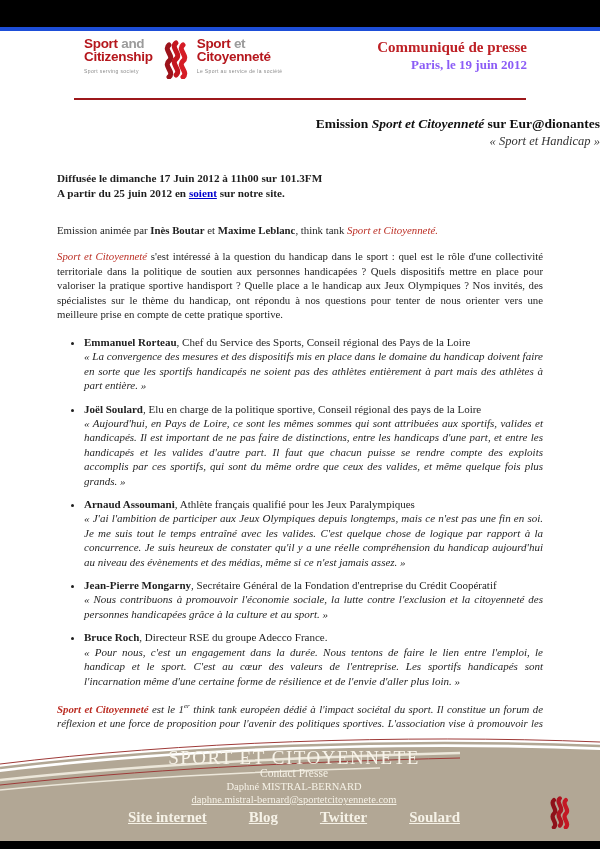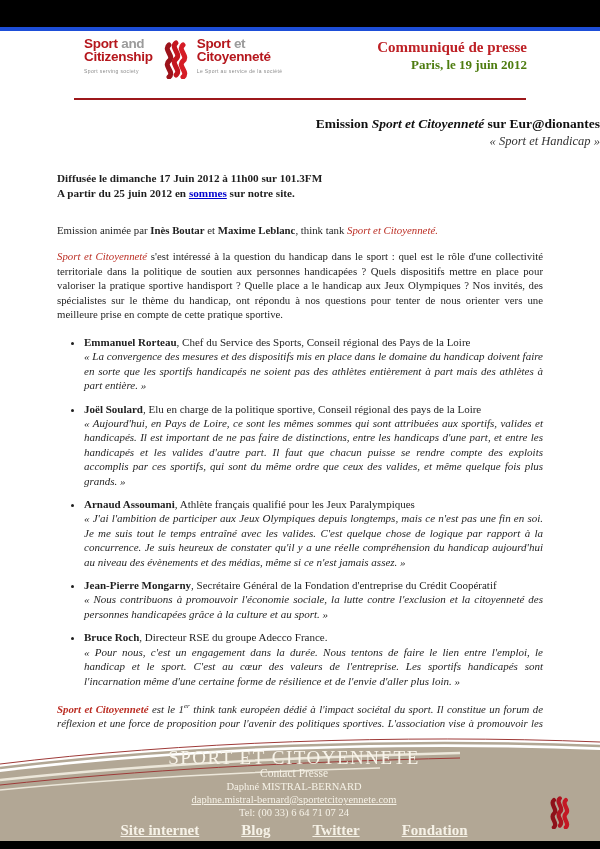--- a/index.html
+++ b/index.html
@@ -26,21 +26,21 @@
   }
   .logos{display:flex;align-items:flex-start;gap:7px;}
   .logo-text{font-family:"Liberation Sans", sans-serif;font-weight:bold;line-height:13px;}
   .logo-text .l1,.logo-text .l2{font-size:13.5px;letter-spacing:-0.3px;}
   .lred{color:#b5171d;}
   .lgray{color:#9b9b9b;}
   .tagline{font-size:5px;color:#8a8a8a;font-weight:normal;letter-spacing:0.4px;margin-top:2px;white-space:nowrap;}
   .sss{margin-top:2px;}
   .docmeta{margin-left:auto;text-align:right;line-height:17px;padding-top:2px;}
   .doctype{color:#be2126;font-weight:bold;font-size:15px;}
-  .dateline{color:#4d7c0f;font-weight:bold;font-size:13px;}
+  .dateline{color:#8b5cf6;font-weight:bold;font-size:13px;}
   .redline{
     width:452px;height:2px;background:#9d181b;
     margin:15px auto 0 auto;
   }
   
   .title-block{text-align:right;margin-top:15px;line-height:17px;}
   .title-main{font-size:13.5px;font-weight:bold;color:#111;}
   .title-sub{font-size:12.5px;font-style:italic;color:#333;margin-top:1px;}
   
   .content{padding:0 57px;}
@@ -110,21 +110,21 @@
 
   <div class="title-block">
     <div class="title-main"><span>Emission </span><i>Sport et Citoyenneté</i><span> sur Eur@dionantes</span></div>
     <div class="title-sub">« Sport et Handicap »</div>
   </div>
 
   <div class="content">
 
     <div class="broadcast">
       <div>Diffusée le dimanche 17 Juin 2012 à 11h00 sur 101.3FM</div>
-      <div><span>A partir du 25 juin 2012 en </span><a class="link-inline">sommes</a><span> sur notre site.</span></div>
+      <div><span>A partir du 25 juin 2012 en </span><a class="link-inline">soient</a><span> sur notre site.</span></div>
     </div>
 
     <div class="hosts"><span>Emission animée par </span><b>Inès Boutar</b><span> et </span><b>Maxime Leblanc</b><span>, think tank </span><span class="brand-red">Sport et Citoyenneté.</span></div>
 
     <div class="para"><span class="brand-red">Sport et Citoyenneté</span><span> s'est intéressé à la question du handicap dans le sport : quel est le rôle d'une collectivité territoriale dans la politique de soutien aux personnes handicapées ? Quels dispositifs mettre en place pour valoriser la pratique sportive handisport ? Quelle place a le handicap aux Jeux Olympiques ? Nos invités, des spécialistes sur le thème du handicap, ont répondu à nos questions pour tenter de nous orienter vers une meilleure prise en compte de cette pratique sportive.</span></div>
 
     <ul class="speakers">
       <li>
         <div><span class="spk-name">Emmanuel Rorteau</span><span>, Chef du Service des Sports, Conseil régional des Pays de la Loire</span></div>
         <div class="spk-quote">« La convergence des mesures et des dispositifs mis en place dans le domaine du handicap doivent faire en sorte que les sportifs handicapés ne soient pas des athlètes entièrement à part mais des athlètes à part entière. »</div>
@@ -160,26 +160,25 @@
       <path d="M0,47 C140,32 290,24 460,20" stroke="#ece7da" stroke-width="2.5" fill="none"></path>
       <path d="M0,52 C140,37 290,29 460,25" stroke="#9e3a38" stroke-width="1" fill="none"></path>
       <path d="M0,57 C120,45 240,39 380,35" stroke="#ece7da" stroke-width="1.5" fill="none"></path>
       <rect x="0" y="108" width="600" height="4" fill="#000000"></rect>
     </svg>
     <div class="footer-content">
       <div class="f-org">SPORT ET CITOYENNETE</div>
       <div class="f-contact">Contact Presse</div>
       <div class="f-name">Daphné MISTRAL-BERNARD</div>
       <div class="f-email"><a>daphne.mistral-bernard@sportetcitoyennete.com</a></div>
-      <div class="f-tel">Tel: (00 33) 6 64 71 07 24</div>
       <div class="f-links">
         <a>Site internet</a>
         <a>Blog</a>
         <a>Twitter</a>
-        <a>Fondation</a>
+        <a>Soulard</a>
       </div>
     </div>
     <span class="sss-footer">
       <svg width="26" height="34" viewBox="0 0 30 40">
         <path d="M9 6 C3 11 15 17 9 22 C3 27 15 33 9 38" stroke="#8e1119" stroke-width="5" fill="none" stroke-linecap="round"></path>
         <path d="M16 4 C10 9 22 15 16 20 C10 25 22 31 16 36" stroke="#ad1420" stroke-width="5" fill="none" stroke-linecap="round"></path>
         <path d="M23 6 C17 11 29 17 23 22 C17 27 29 33 23 38" stroke="#c41824" stroke-width="5" fill="none" stroke-linecap="round"></path>
       </svg>
     </span>
   </div>

